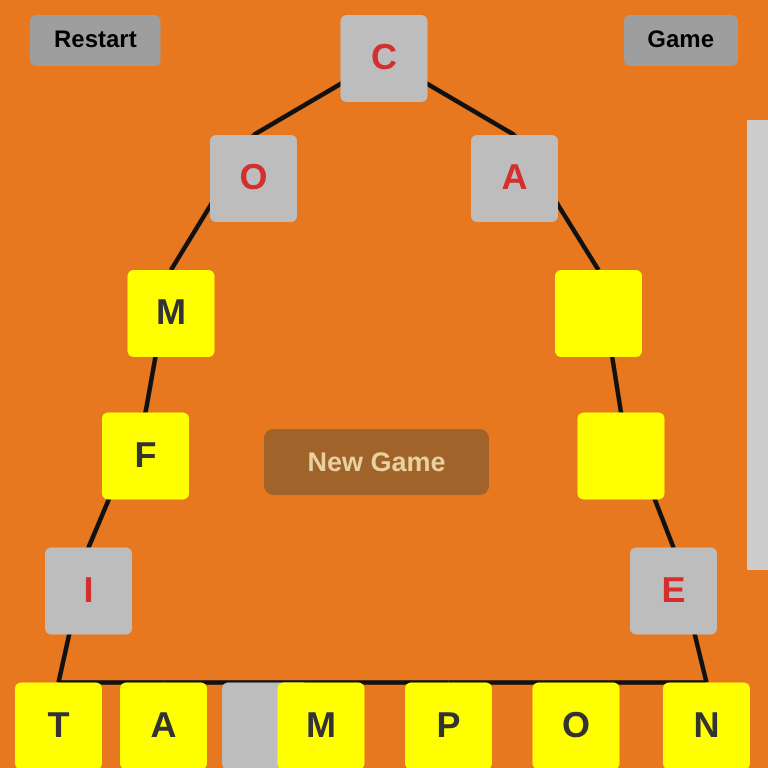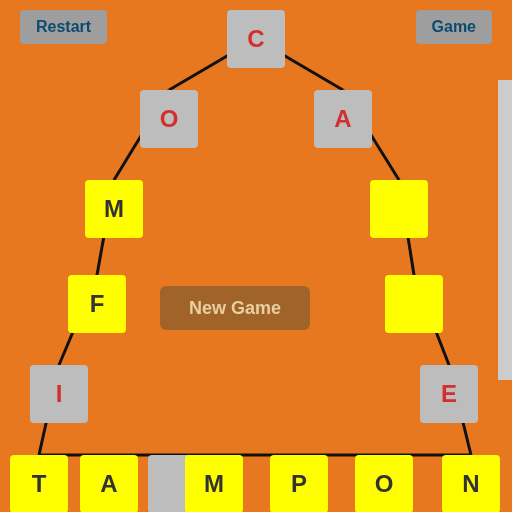--- a/index.html
+++ b/index.html
@@ -9,21 +9,21 @@
       background-color: #E87820;
       position: relative;
       overflow: hidden;
       font-family: Arial, sans-serif;
     }
 
     .btn-top {
       position: absolute;
       top: 10px;
       background-color: #9e9e9e;
-      color: #0c4a6e;
+      color: #000000;
       border: none;
       padding: 8px 16px;
       font-size: 16px;
       font-weight: bold;
       cursor: pointer;
       border-radius: 4px;
     }
 
     #restart-btn { left: 20px; }
     #erase-btn { right: 20px; }
@@ -57,21 +57,21 @@
       left: 0;
       width: 512px;
       height: 512px;
       pointer-events: none;
     }
 
     .new-game-btn {
       position: absolute;
       width: 150px;
       height: 44px;
-      left: 160px;
+      left: 176px;
       top: 286px;
       background-color: #a0632a;
       color: #e8d0a0;
       border: none;
       border-radius: 6px;
       font-size: 18px;
       font-weight: bold;
       cursor: pointer;
       display: flex;
       align-items: center;

